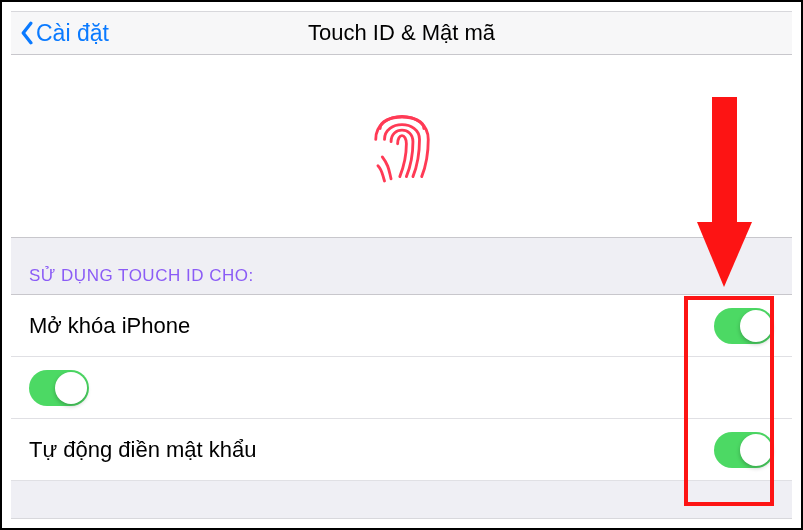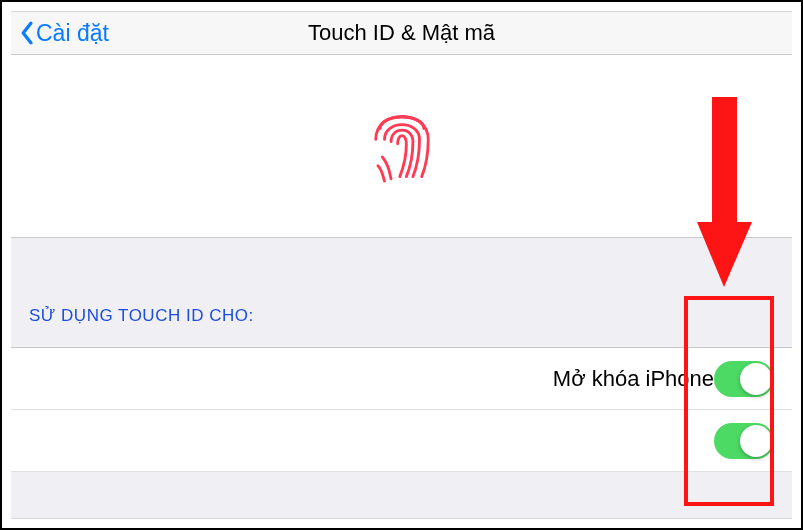--- a/index.html
+++ b/index.html
@@ -62,37 +62,36 @@
       border-bottom: 1px solid #c8c7cc;
       display: flex;
       align-items: center;
       justify-content: center;
     }
     .fp {
       width: 70px;
       height: 80px;
     }
     .section-header {
-      padding: 28px 18px 21px;
+      padding: 28px 18px 8px;
       font-size: 17px;
-      color: #1d4ed8;
+      color: #8b5cf6;
       letter-spacing: 0.5px;
-      margin-top: 40px;
     }
     .rows {
       background: #fff;
       border-top: 1px solid #c8c7cc;
     }
     .row {
       height: 62px;
       display: flex;
       align-items: center;
       padding: 18px 18px;
       border-bottom: 1px solid #e0e0e4;
-      justify-content: flex-end;
+      justify-content: space-between;
     }
     .row-label {
       font-size: 22px;
       color: #000;
     }
     .switch {
       width: 60px;
       height: 36px;
       background: #4cd964;
       border-radius: 18px;
@@ -161,20 +160,26 @@
         <span class="row-label">Mở khóa iPhone</span>
         <div class="switch">
             <div class="knob"></div>
           </div>
       </div>
       <div class="row">
         <div class="switch">
             <div class="knob"></div>
           </div>
       </div>
+      <div class="row">
+        <span class="row-label">Tự động điền mật khẩu</span>
+        <div class="switch">
+            <div class="knob"></div>
+          </div>
+      </div>
     </div>
 
     <div class="toggle-highlight"></div>
 
     <svg class="arrow" width="55" height="195">
       <rect x="15" y="0" width="25" height="130" fill="#fd1414"></rect>
       <polygon points="0,125 55,125 27,190" fill="#fd1414"></polygon>
     </svg>
   </div>
 </div>

